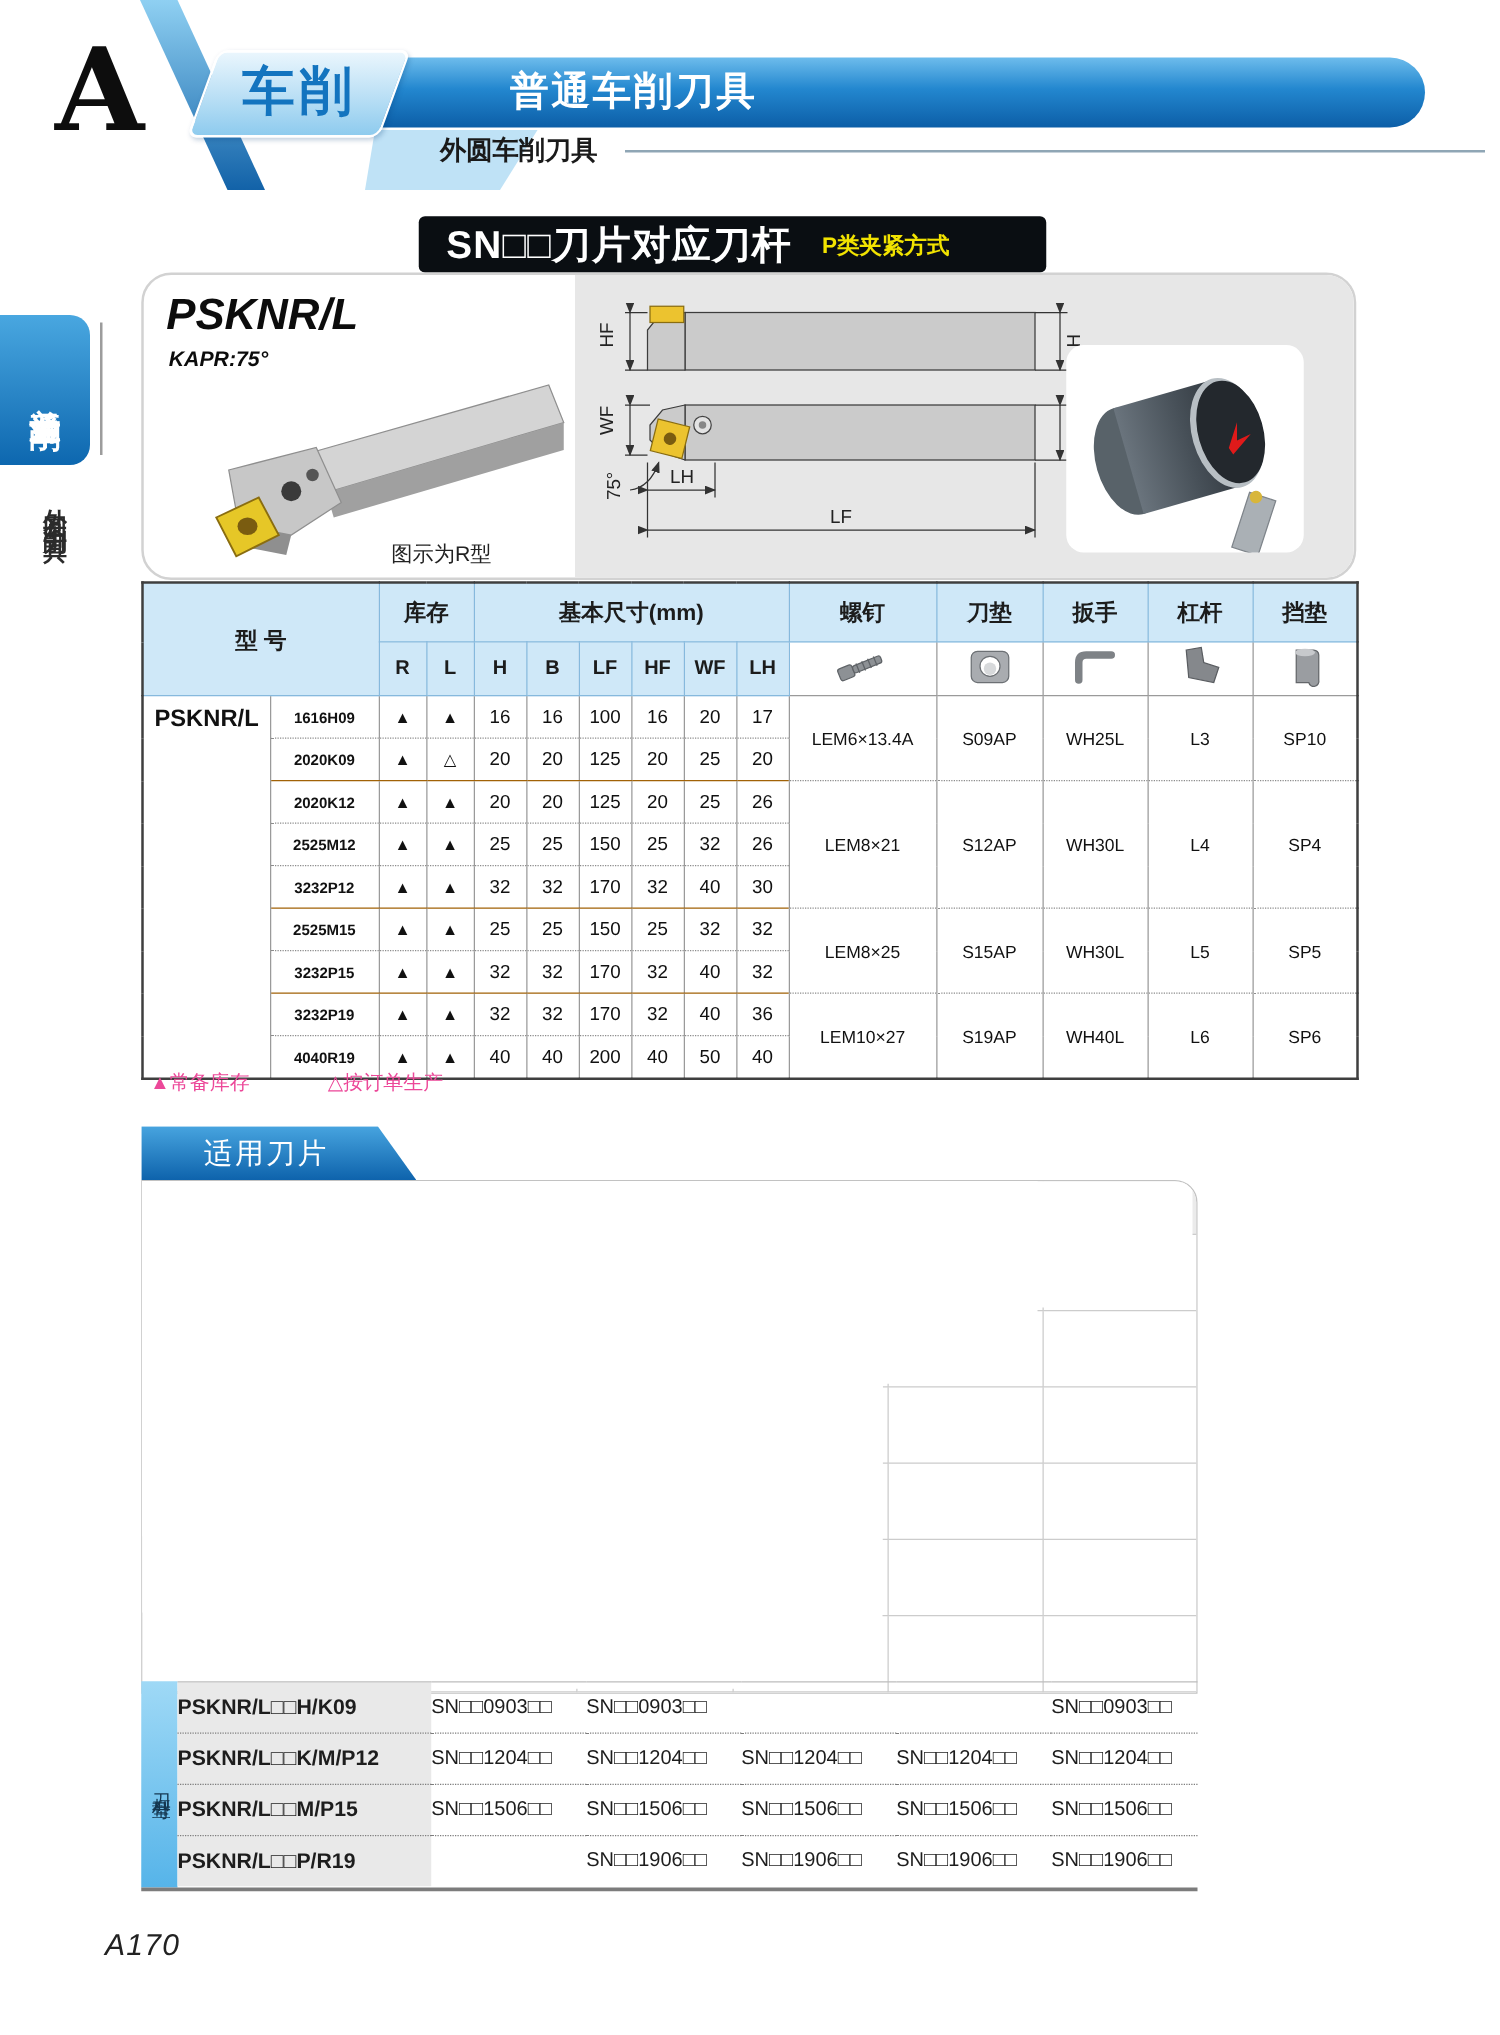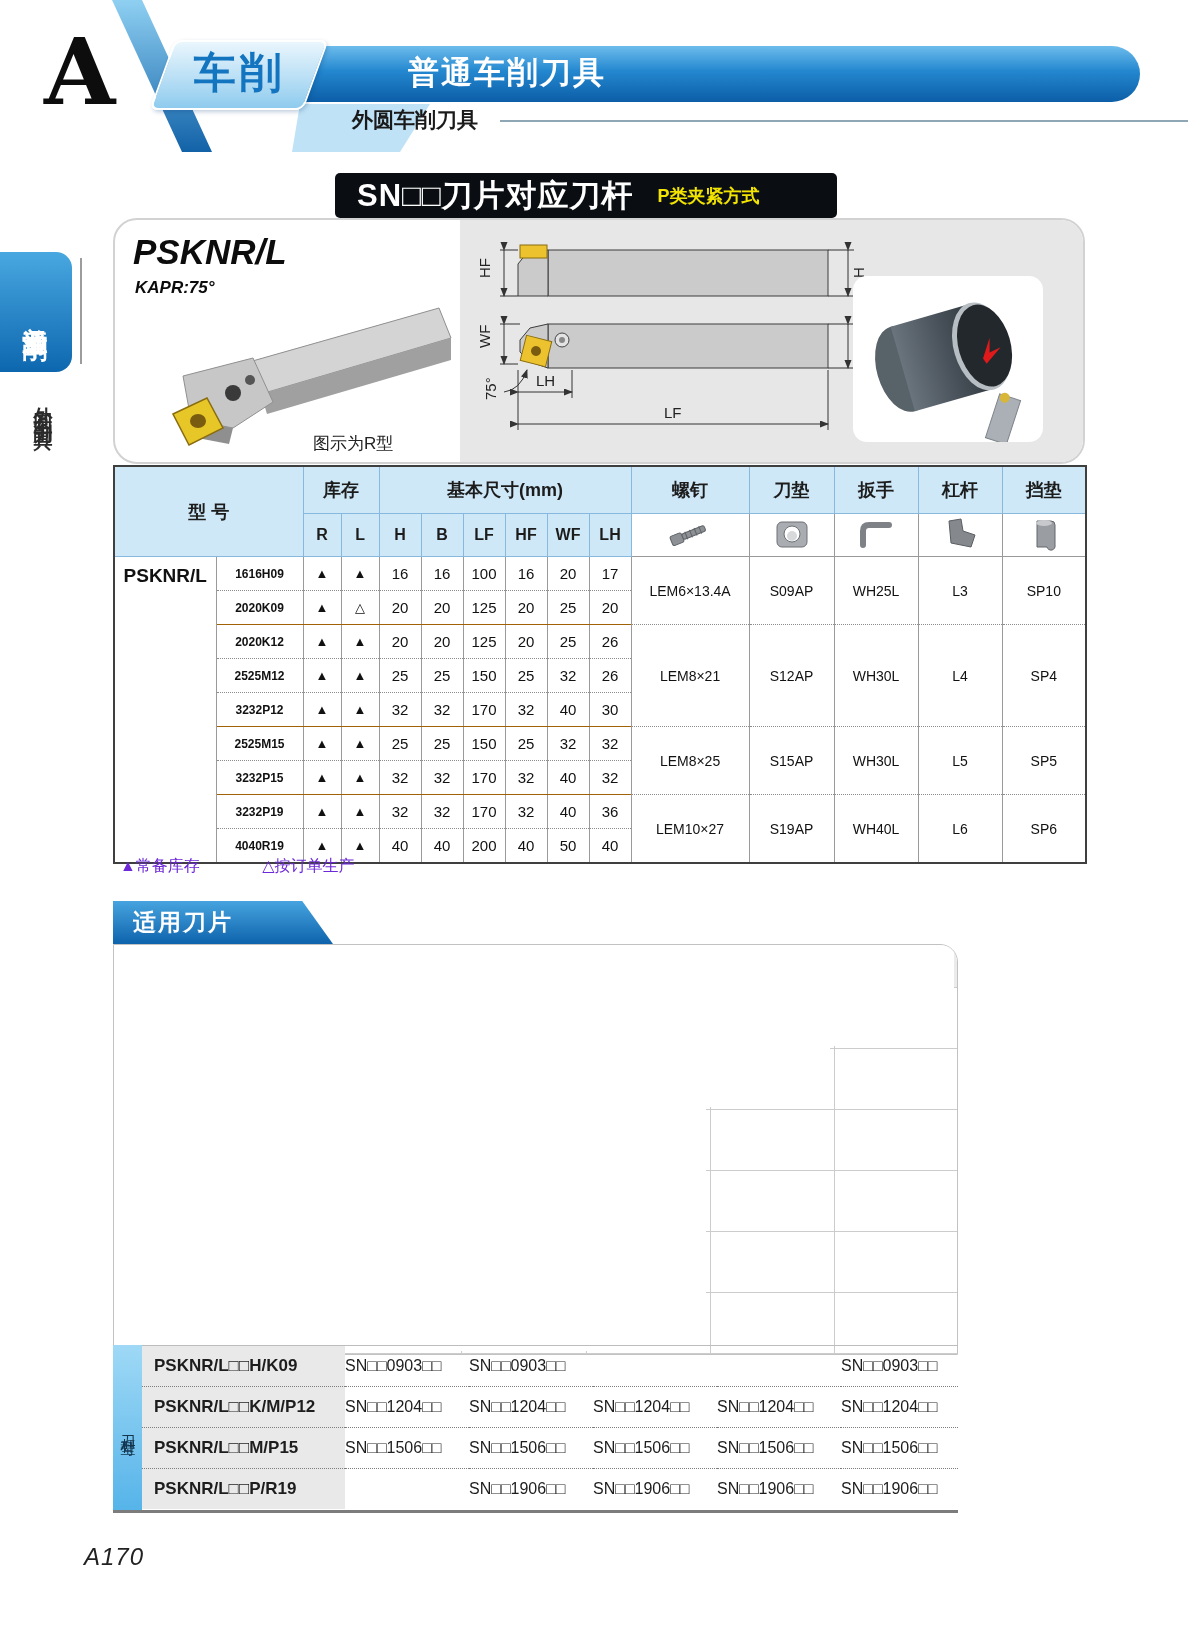--- a/index.html
+++ b/index.html
@@ -59,29 +59,29 @@
   #main-table .h2{height:40px;font-size:16px;}
   #main-table td{border-left:1px solid #9a9a9a;border-right:1px solid #9a9a9a;text-align:center;
                  font-size:15px;color:#111;height:33px;padding:0;}
   #main-table td.icon-cell{background:#fff;border:1px solid #9a9a9a;height:40px;}
   #main-table tr.dot td{border-bottom:1px dotted #8c8c8c;}
   #main-table tr.solid td{border-bottom:1px solid #a16207;}
   #main-table td.group{font-weight:bold;font-size:19px;vertical-align:top;padding-top:8px;background:#fff;}
   #main-table td.size{font-weight:bold;font-size:12px;}
   #main-table td.tri{font-size:13px;}
   #main-table td.acc{font-size:14px;margin-left:36px;}
-  .notes{position:absolute;left:120px;top:856px;font-size:16px;color:#6d28d9;}
+  .notes{position:absolute;left:120px;top:856px;font-size:16px;color:#ec4899;}
   .notes span{margin-right:58px;}
 
   
   .banner{position:absolute;left:113px;top:901px;width:220px;height:43px;
           background:linear-gradient(180deg,#47a4df 0%,#0e63ac 100%);
           clip-path:polygon(0 0,86% 0,100% 100%,0 100%);}
-  .banner span{display:block;line-height:43px;padding-left:20px;color:#fff;font-size:23px;
-               font-weight:bold;letter-spacing:2px;}
+  .banner span{display:block;line-height:43px;padding-left:50px;color:#fff;font-size:23px;
+               font-weight:normal;letter-spacing:2px;}
   .insert-wrap{position:absolute;left:113px;top:944px;width:845px;border-radius:0 18px 0 0;overflow:hidden;
                border:1px solid #c2c2c2;box-sizing:border-box;}
   #insert-table{width:845px;}
   #insert-table th{background:#ebebeb;border:1px solid #cccccc;height:39px;font-size:18px;
                    font-weight:bold;color:#222;}
   #insert-table td{border:1px solid #cccccc;background:#fff;padding:0;height:60px;}
   #insert-table td.shape{font-size:18px;color:#222;text-align:center;font-weight:normal;}
   .icell{position:relative;width:100%;height:60px;}
   .icell .code{position:absolute;left:5px;top:2px;font-weight:bold;font-size:20px;color:#111;}
   .icell .code.small{font-weight:normal;font-size:15px;top:7px;}
@@ -92,21 +92,21 @@
   .isq .hole{width:17px;height:15px;border-radius:50%;}
 
   
   .holder-side{position:absolute;left:113px;top:1345px;width:29px;height:165px;
                background:linear-gradient(180deg,#9fd9f6 0%,#56b4e9 100%);
                display:flex;align-items:center;justify-content:center;}
   .holder-side span{writing-mode:vertical-rl;text-orientation:upright;font-size:15px;color:#14364f;letter-spacing:2px;}
   .holder-wrap{position:absolute;left:142px;top:1345px;width:816px;}
   #holder-table{width:816px;}
   #holder-table td{height:40px;padding:0;font-size:16px;color:#1d1d1d;}
-  #holder-table td.model{background:#e9e9e9;font-weight:bold;font-size:17px;padding-left:12px;width:203px;}
+  #holder-table td.model{background:#e9e9e9;font-weight:bold;font-size:17px;padding-left:0;width:203px;}
   #holder-table tr{border-bottom:1px dotted #7d7d7d;}
   #holder-table tr:first-child{border-top:1px solid #bdbdbd;}
   #holder-table tr:last-child{border-bottom:none;}
   .holder-bottom{position:absolute;left:113px;top:1510px;width:845px;height:3px;background:#7c7c7c;}
 
   .footer{position:absolute;left:84px;top:1543px;font-size:24px;font-style:italic;color:#222;letter-spacing:1px;}
 </style>
 </head>
 <body>
 

